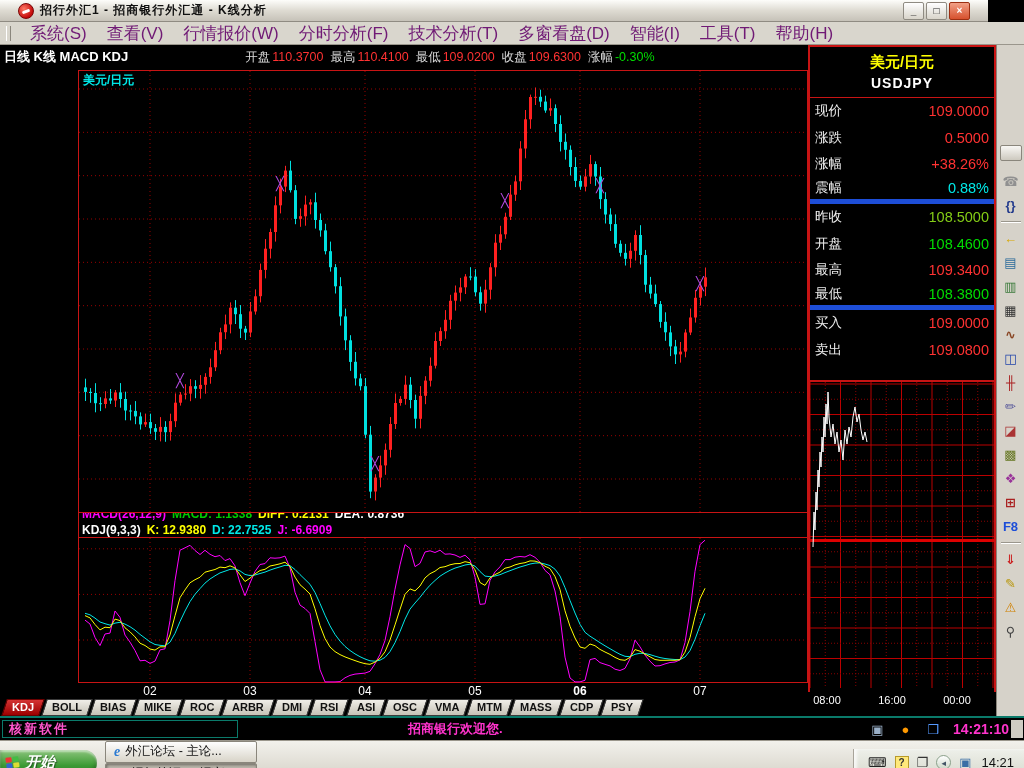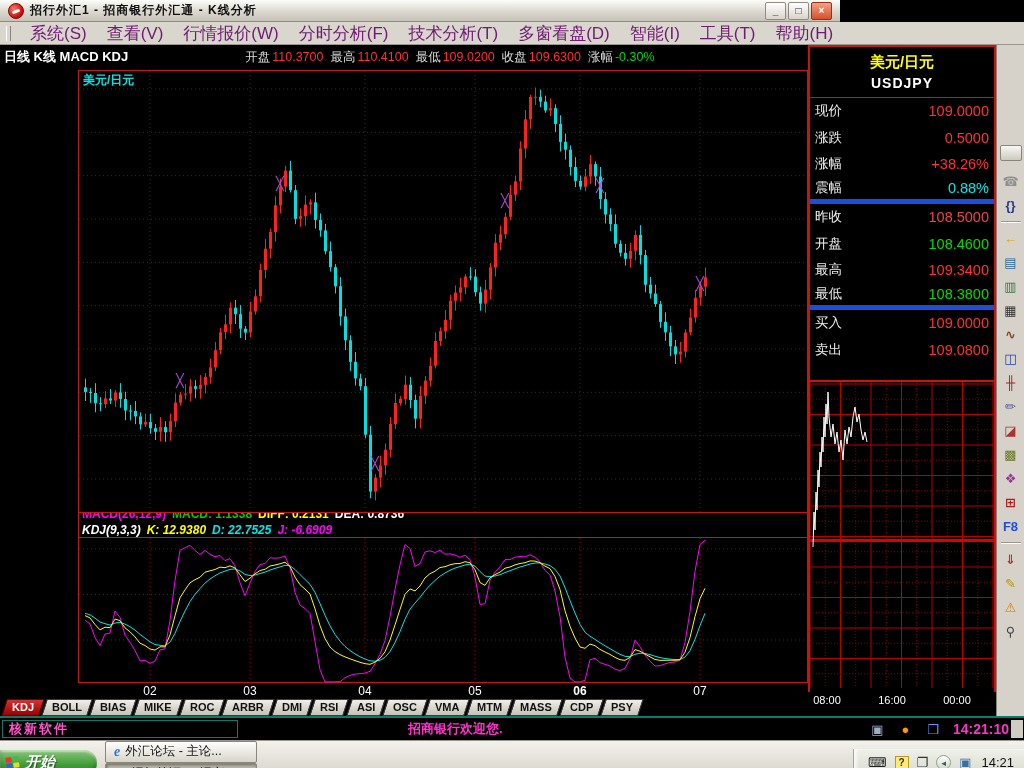--- a/index.html
+++ b/index.html
@@ -1,22 +1,22 @@
 <!DOCTYPE html>
 <html><head>
 <meta charset="utf-8">
 <style>
   html,body{margin:0;padding:0;background:#666;}
   .screen{position:relative;width:1024px;height:768px;overflow:hidden;background:#000;
     font-family:"Liberation Sans","DejaVu Sans",sans-serif;-webkit-font-smoothing:none;}
 
   
-  .titlebar{position:absolute;left:0;top:0;width:840px;height:22px;box-sizing:border-box;
+  .titlebar{position:absolute;left:0;top:0;width:988px;height:22px;box-sizing:border-box;
     background:linear-gradient(180deg,#fdfdfa,#dedbd2 50%,#c6c2b8);border-bottom:1px solid #8f8b82;
-    display:flex;align-items:center;gap:6px;padding:0 8px;}
+    display:flex;align-items:center;gap:6px;padding:0 18px;}
   .app-logo{width:14px;height:14px;border-radius:50%;border:1px solid #7a0606;position:relative;flex:0 0 auto;
     background:radial-gradient(circle at 35% 35%,#ff7a66,#c40a0a 70%);}
   .app-logo::after{content:"";position:absolute;left:3px;top:6px;width:8px;height:3px;border-radius:2px;background:#fff;transform:rotate(-20deg);}
   .title-text{font-size:12px;font-weight:bold;color:#111;flex:1;white-space:nowrap;letter-spacing:1px;}
   .winbtns{display:flex;gap:2px;margin-left:auto;}
   .winbtn{width:19px;height:16px;display:flex;align-items:center;justify-content:center;font-size:10px;font-weight:bold;
     color:#222;background:linear-gradient(#ffffff,#d8d4ca);border:1px solid #8f8b82;border-radius:2px;cursor:pointer;}
   .winbtn.close{background:linear-gradient(#f2a086,#d6512e);color:#fff;border-color:#9c2f12;}
 
   
@@ -32,21 +32,21 @@
   .hf-label{color:#dcdcdc;margin-left:7px;}
   .hf-value{margin-left:2px;}
 
   
   .chartbox{position:absolute;left:78px;top:70px;width:730px;height:613px;border:1px solid #c81414;box-sizing:border-box;}
   #candlePane{position:absolute;left:0;top:0;width:728px;height:441px;border-bottom:1px solid #c81414;}
   #candlePane svg,#kdjPane svg,#miniChart svg{display:block;}
   .pair-label{position:absolute;left:4px;top:1px;color:#00e8e8;font-size:12px;font-weight:bold;}
   #macdClip{position:absolute;left:3px;top:442px;width:650px;height:9px;overflow:hidden;}
   #macdClip .clip-inner{position:relative;top:-6px;white-space:nowrap;font-size:12px;font-weight:bold;}
-  #kdjHeader{position:absolute;left:3px;top:452px;height:14px;white-space:nowrap;font-size:12px;font-weight:bold;font-style:italic;}
+  #kdjHeader{position:absolute;left:3px;top:452px;height:14px;white-space:nowrap;font-size:12px;font-weight:bold;}
   #kdjHeader span,#macdClip span{margin-right:6px;}
   #kdjPane{position:absolute;left:0;top:466px;width:728px;height:145px;border-top:1px solid #c81414;}
 
   .ylab{position:absolute;right:4px;font-size:12px;color:#e8e8e8;white-space:nowrap;}
   .ylab.kdj{color:#ff4444;}
   .xlab{position:absolute;top:684px;font-size:12px;color:#fff;transform:translateX(-50%);}
 
   
   .quote-panel{position:absolute;left:808px;top:45px;width:188px;height:337px;background:#000;
     border:2px solid #c81414;box-sizing:border-box;}
@@ -491,21 +491,21 @@
         <div class="qrow">
           <span class="qlabel">涨幅</span>
           <span class="qvalue" style="color: rgb(255, 50, 50);">+38.26%</span>
         </div>
         <div class="qrow sep">
           <span class="qlabel">震幅</span>
           <span class="qvalue" style="color: rgb(0, 232, 232);">0.88%</span>
         </div>
         <div class="qrow">
           <span class="qlabel">昨收</span>
-          <span class="qvalue" style="color: #ef4444;">108.5000</span>
+          <span class="qvalue" style="color: #84cc16;">108.5000</span>
         </div>
         <div class="qrow">
           <span class="qlabel">开盘</span>
           <span class="qvalue" style="color: rgb(0, 221, 0);">108.4600</span>
         </div>
         <div class="qrow">
           <span class="qlabel">最高</span>
           <span class="qvalue" style="color: rgb(255, 50, 50);">109.3400</span>
         </div>
         <div class="qrow sep">

